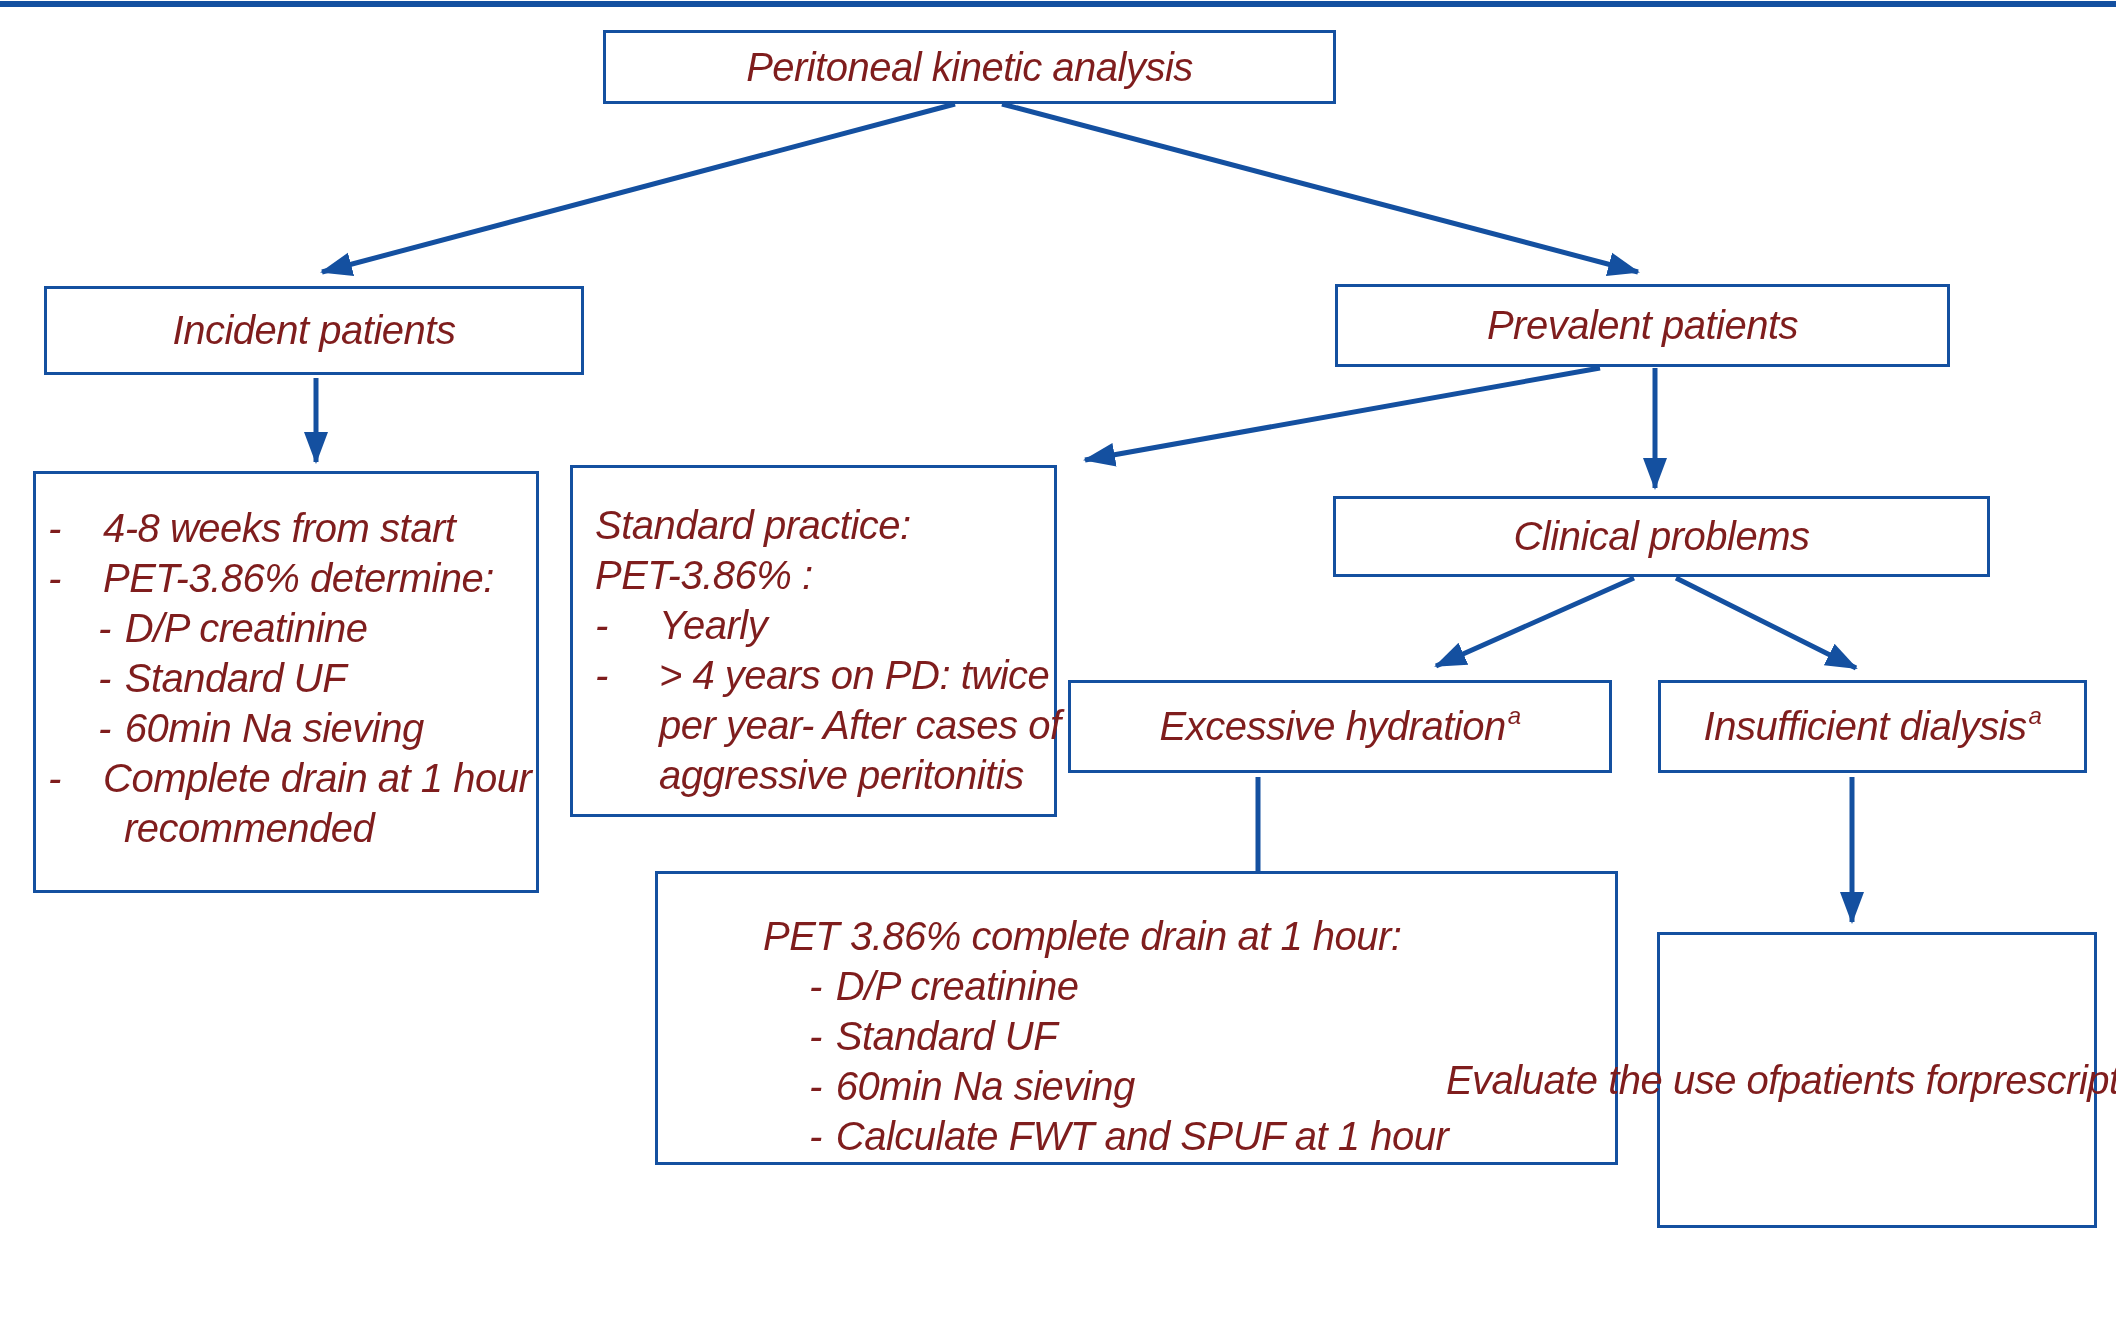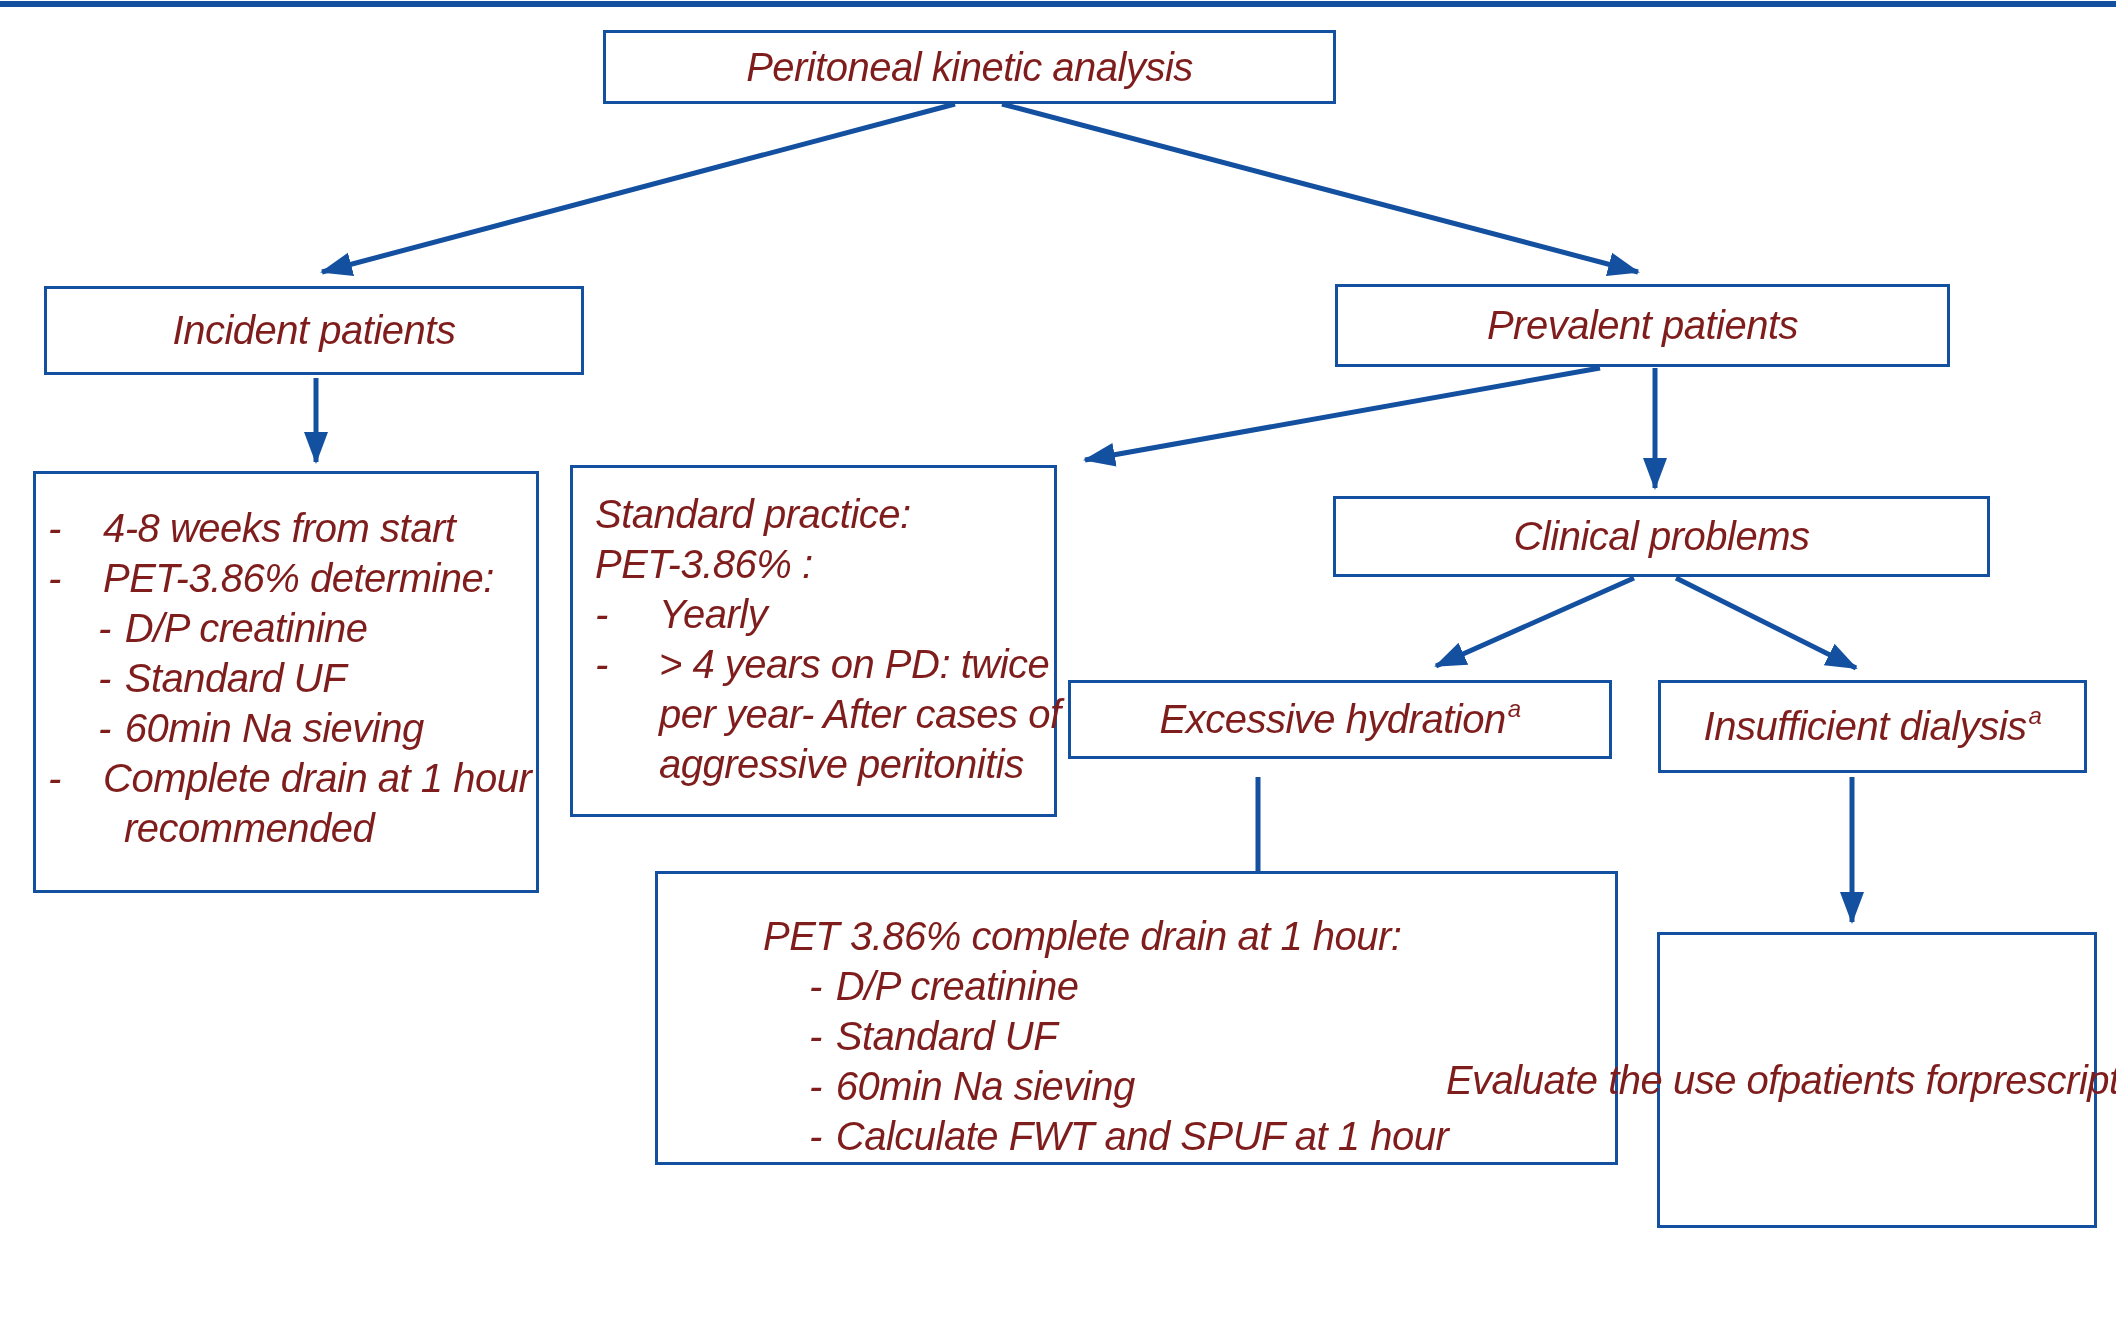--- a/index.html
+++ b/index.html
@@ -55,33 +55,33 @@
     flex: 0 0 55px;
   }
   .row--cont { }
   .sub-dash { margin-right: 14px; }
 
   
   #root-box        { left: 603px;  top: 30px;  width: 733px; height: 74px; }
   #incident-box    { left: 44px;   top: 286px; width: 540px; height: 89px; }
   #prevalent-box   { left: 1335px; top: 284px; width: 615px; height: 83px; }
   #clinical-box    { left: 1333px; top: 496px; width: 657px; height: 81px; }
-  #excessive-box   { left: 1068px; top: 680px; width: 544px; height: 79px; }
+  #excessive-box   { left: 1068px; top: 680px; width: 544px; height: 93px; }
   #insufficient-box{ left: 1658px; top: 680px; width: 429px; height: 93px; }
 
   #incident-detail-box {
     left: 33px; top: 471px; width: 506px; height: 422px;
     padding: 29px 10px 0 12px;
   }
   #incident-detail-box .row--sub  { margin-left: 50px; }
   #incident-detail-box .row--cont { margin-left: 76px; }
 
   #standard-box {
     left: 570px; top: 465px; width: 487px; height: 352px;
-    padding: 21px 8px 0 22px;
+    padding: 32px 8px 0 22px;
   }
   #standard-box .row .dash-col { flex: 0 0 64px; }
   #standard-box .row--cont     { margin-left: 64px; }
 
   #pet-box {
     left: 655px; top: 871px; width: 963px; height: 294px;
     padding: 37px 27px 0 105px;
   }
   #pet-box .row--sub { margin-left: 46px; }
 

